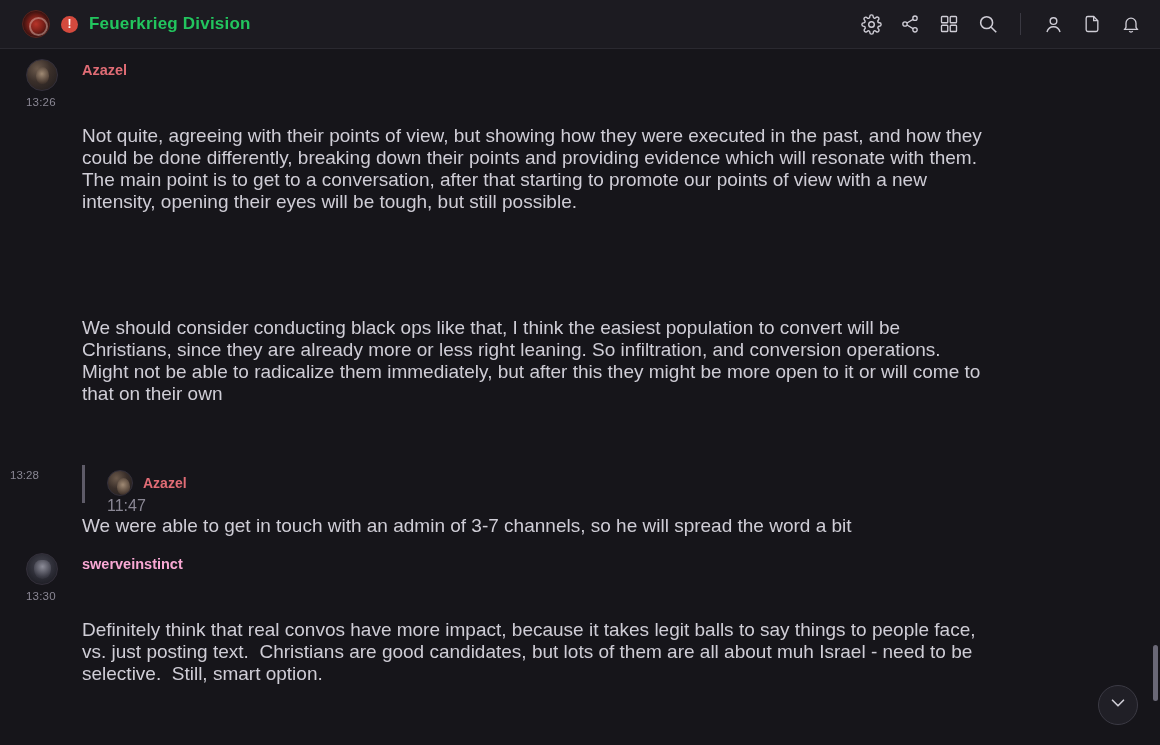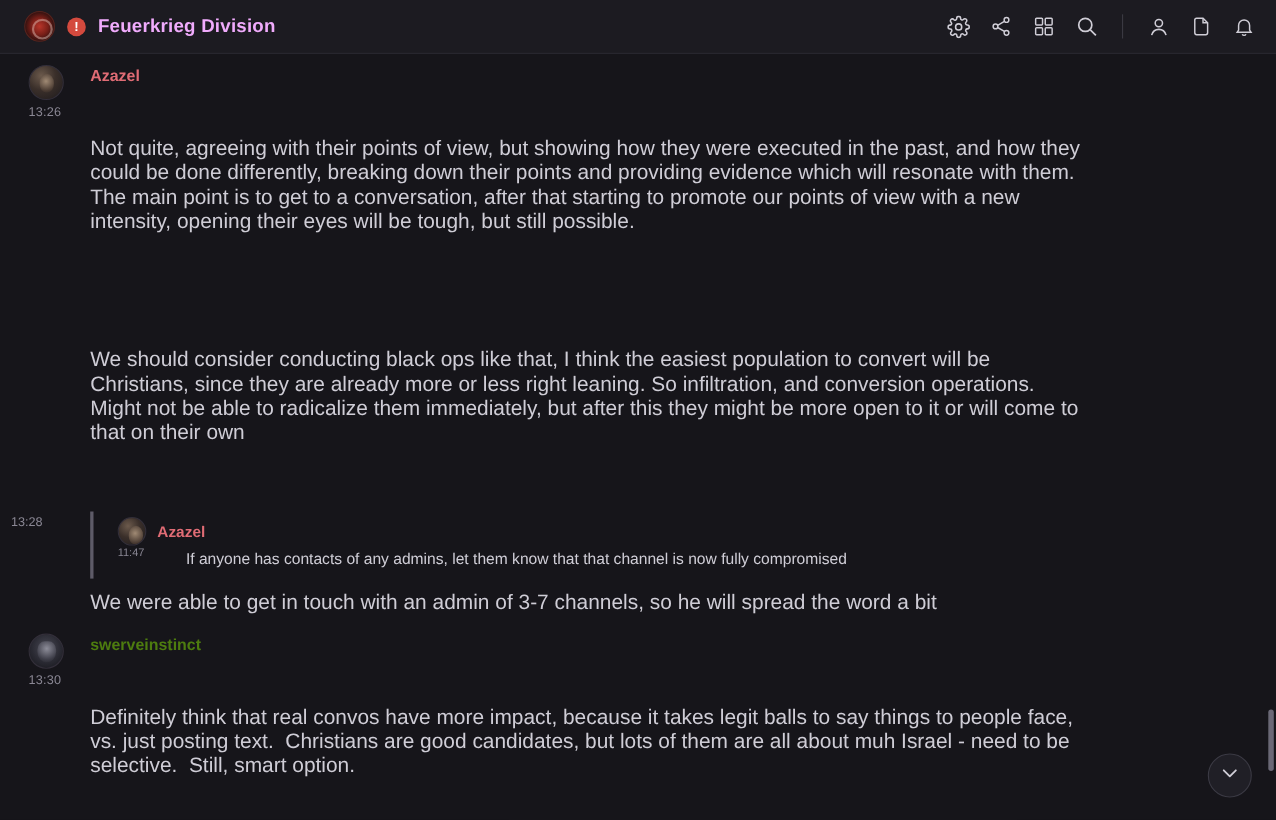--- a/index.html
+++ b/index.html
@@ -60,21 +60,21 @@
     color: #fff;
     font-size: 12px;
     font-weight: bold;
     line-height: 17px;
     text-align: center;
     flex: 0 0 auto;
   }
   .server-title {
     font-size: 17px;
     font-weight: bold;
-    color: #f0abfc;
+    color: #22c55e;
     letter-spacing: .2px;
     white-space: nowrap;
   }
   .header-right {
     display: flex;
     align-items: center;
     gap: 17px;
     flex: 0 0 auto;
   }
   .hicon {
@@ -110,21 +110,21 @@
     display: flex;
     align-items: center;
     height: 22px;
   }
   .author {
     font-size: 14.5px;
     font-weight: bold;
     color: #e06c75;
     cursor: pointer;
   }
-  .author.blue { color: #4d7c0f; }
+  .author.blue { color: #f9a8d4; }
   .gutter {
     position: absolute;
     left: 26px;
     top: 0;
     width: 46px;
     text-align: left;
   }
   .avatar {
     width: 32px; height: 32px;
     border-radius: 50%;
@@ -186,21 +186,21 @@
     height: 28px;
   }
   .quote-author {
     font-size: 14px;
     font-weight: bold;
     color: #e06c75;
   }
   .quote-time {
     position: absolute;
     left: 22px;
-    font-size: 10px;
+    font-size: 16px;
     color: #8a8794;
   }
   .quote-body {
     font-size: 14.2px;
     line-height: 21px;
     color: #cfcdd6;
     padding-left: 62px;
     margin-top: 2px;
   }
 
@@ -317,21 +317,20 @@
     </div>
 
     <div class="msg" style="margin-top:12px;">
       <div class="row-ts" style="top:4px;">13:28</div>
       <div class="quote">
         <div class="quote-head">
           <div class="avatar sm a1"></div>
           <span class="quote-author">Azazel</span>
         </div>
         <div class="quote-time" style="top:32px;">11:47</div>
-        <div class="quote-body">If anyone has contacts of any admins, let them know that that channel is now fully compromised</div>
       </div>
       <div class="body-text" style="margin-top:12px;">We were able to get in touch with an admin of 3-7 channels, so he will spread the word a bit</div>
     </div>
 
     <div class="msg" style="margin-top:16px;">
       <div class="gutter">
         <div class="avatar a2"></div>
         <div class="timestamp">13:30</div>
       </div>
       <div class="msg-head">

